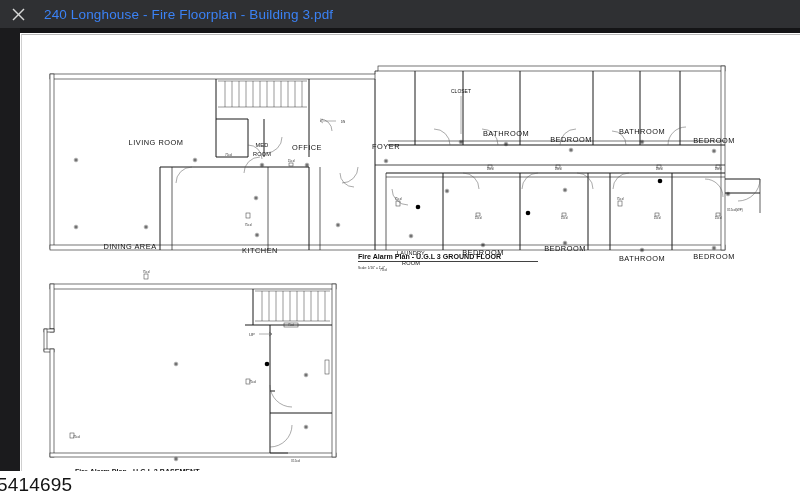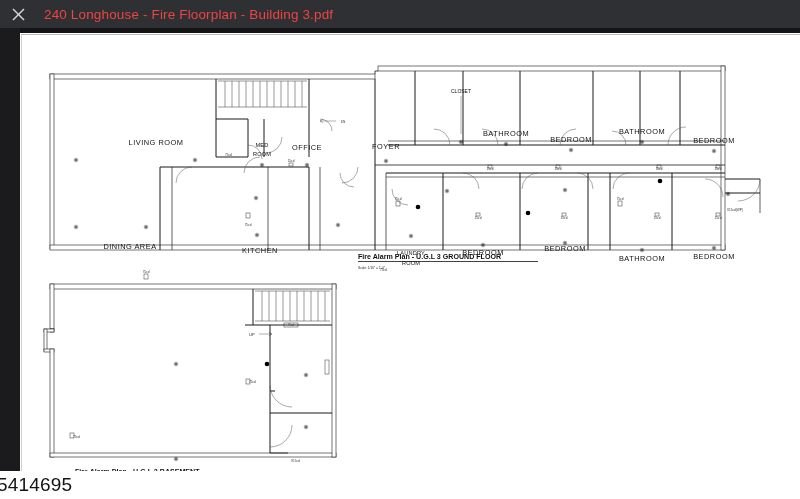--- a/index.html
+++ b/index.html
@@ -3,21 +3,21 @@
 <meta charset="utf-8">
 <style>
   html,body{margin:0;padding:0;background:#ffffff;}
   body{width:800px;height:499px;overflow:hidden;font-family:"Liberation Sans",sans-serif;}
   .viewer{position:relative;width:800px;height:499px;background:#ffffff;}
 
   
   .topbar{position:absolute;left:0;top:0;width:800px;height:28px;background:#2f3033;display:flex;align-items:center;}
   .close-btn{width:36px;height:28px;display:flex;align-items:center;justify-content:center;color:#d8d8d8;font-size:15px;line-height:1;cursor:pointer;}
   .close-btn svg{display:block;}
-  .doc-title{color:#ef4444;font-size:13.5px;letter-spacing:.15px;white-space:nowrap;margin-left:8px;}
+  .doc-title{color:#3b82f6;font-size:13.5px;letter-spacing:.15px;white-space:nowrap;margin-left:8px;}
 
   
   .chrome-strip{position:absolute;left:0;top:28px;width:20px;height:443px;background:#1b1b1d;}
   .chrome-top{position:absolute;left:20px;top:28px;width:780px;height:5px;background:#141416;}
 
   
   .page{position:absolute;left:20px;top:33px;width:780px;height:438px;background:#ffffff;}
   .page-border{position:absolute;left:1px;top:1px;right:0;bottom:0;border-top:1px solid #b9b9b9;border-left:1px solid #cfcfcf;}
 
   

